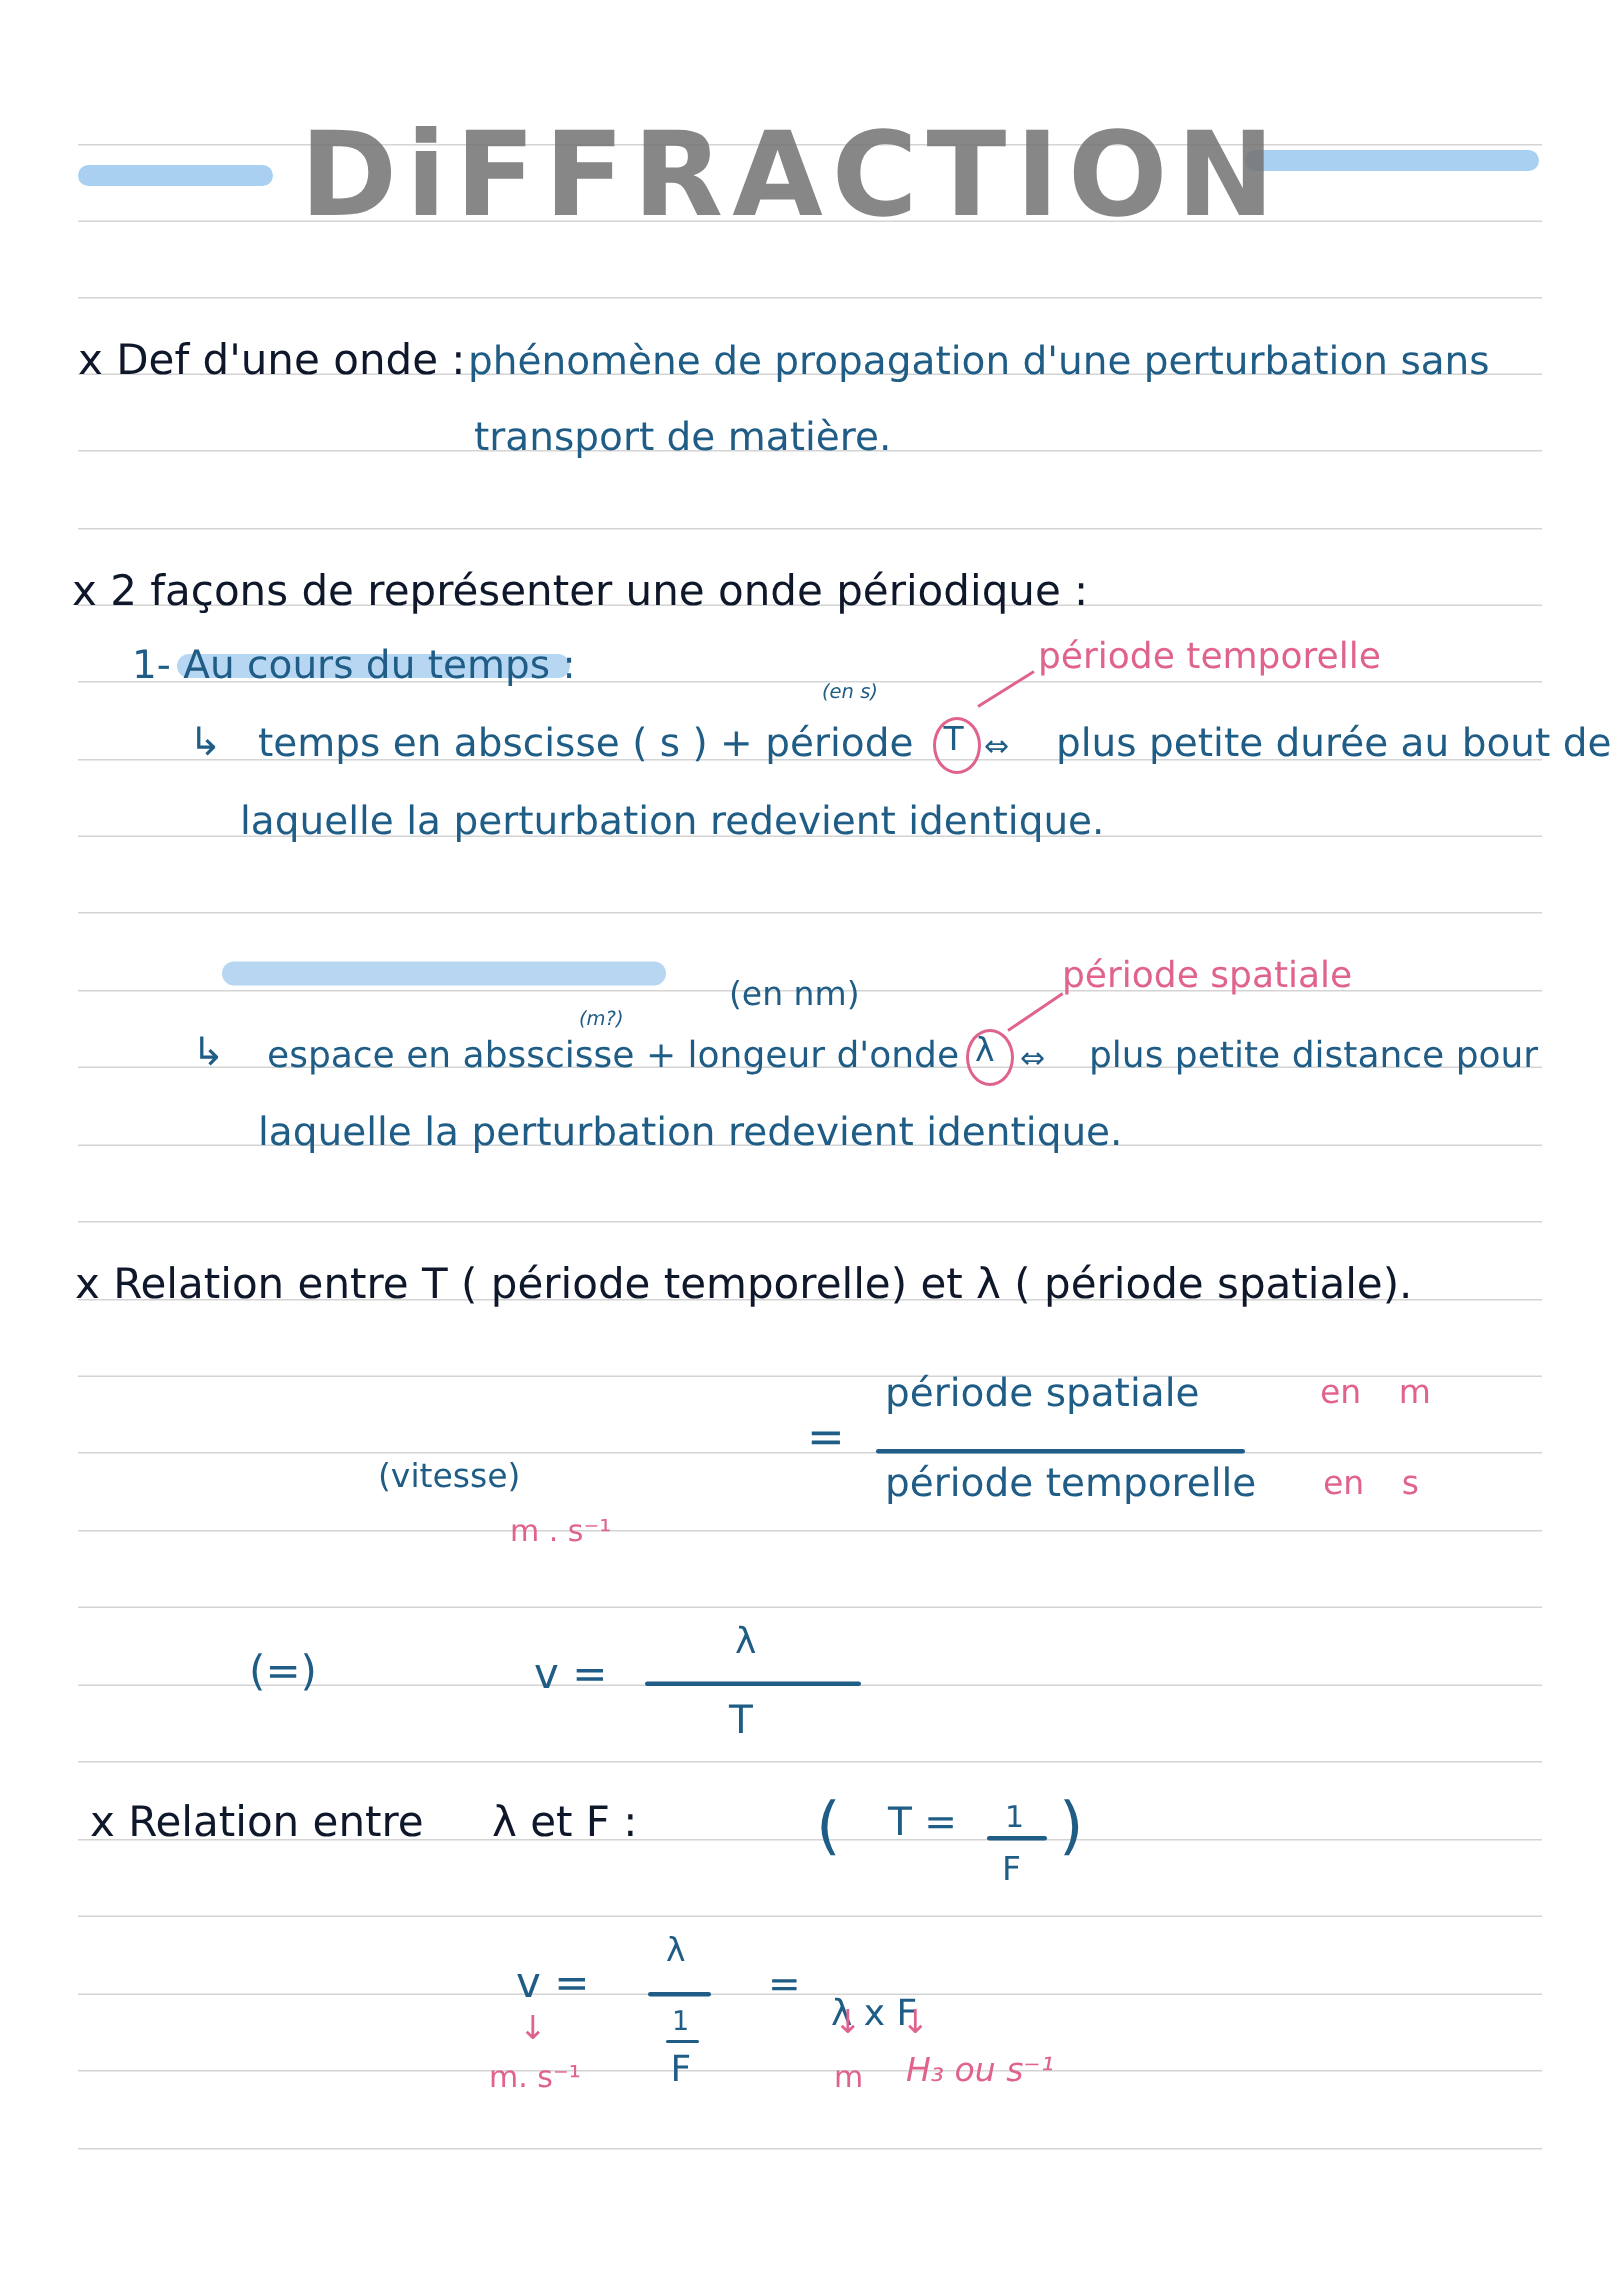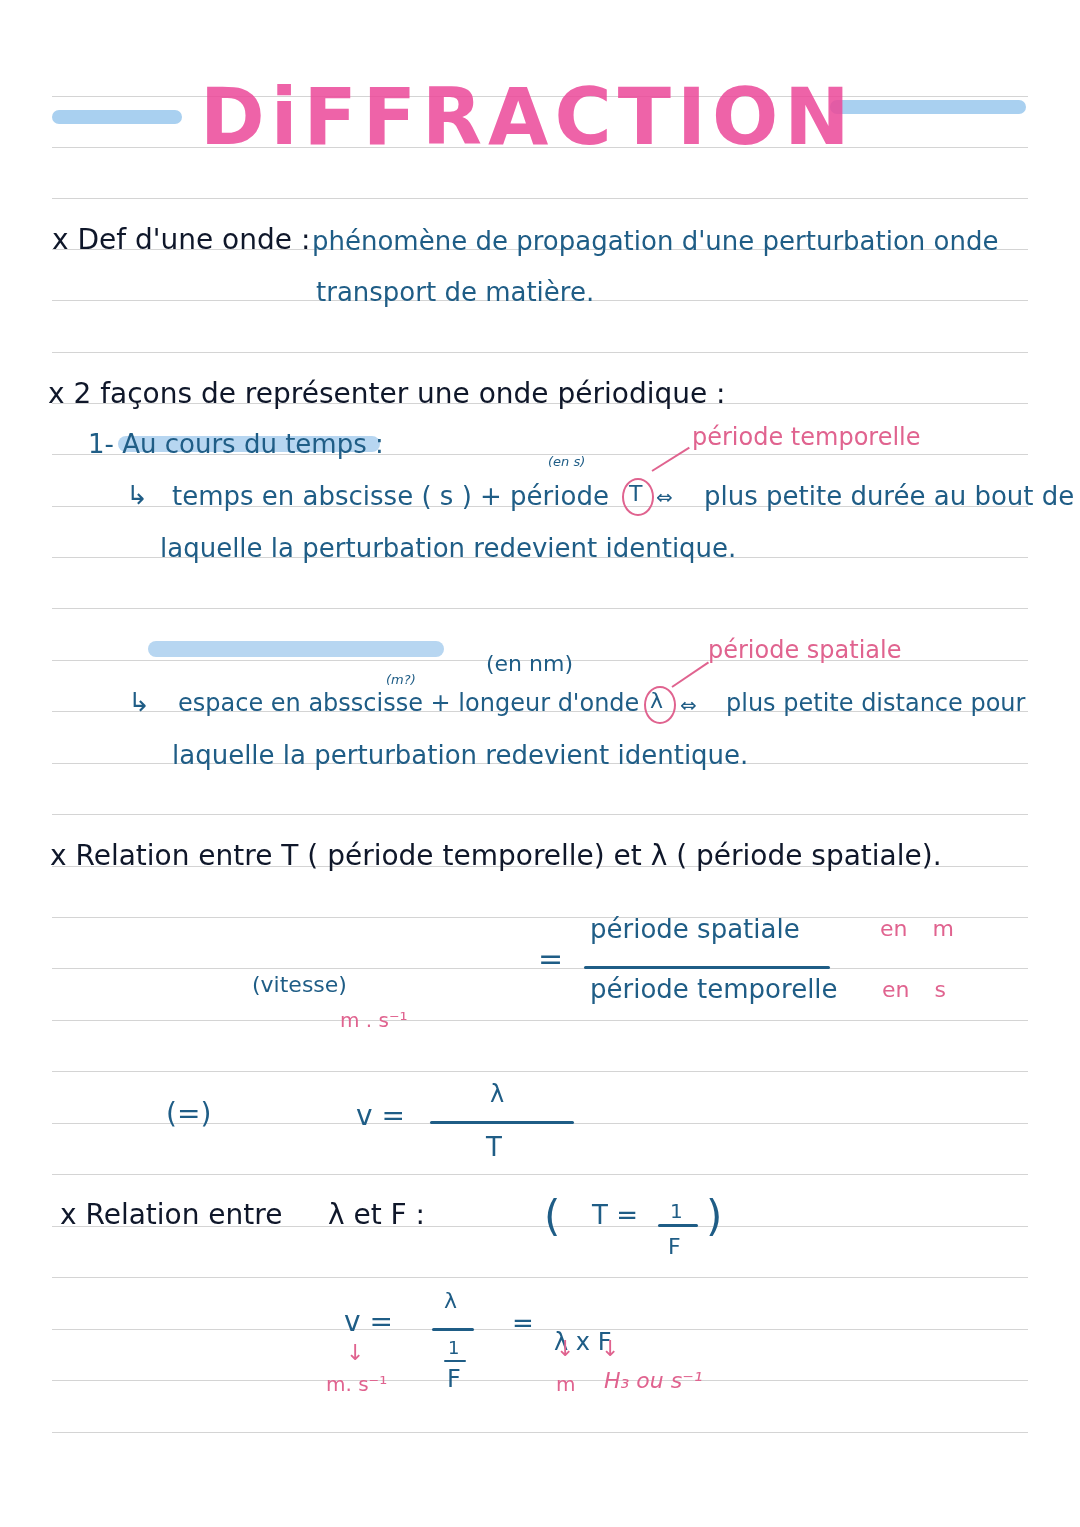--- a/index.html
+++ b/index.html
@@ -28,21 +28,21 @@
     .pink { color: #e0638f; }
 
     
     .title {
       position: absolute;
       left: 200px; top: 78px;
       font-family: "DejaVu Sans", sans-serif;
       font-weight: bold;
       font-size: 78px;
       letter-spacing: 6px;
-      color: #ec4899;
+      color: #737373;
       opacity: 0.85;
       line-height: 1;
     }
     .title-bar {
       position: absolute;
       height: 14px;
       border-radius: 7px;
       background: #a9d0f0;
     }
 
@@ -116,21 +116,21 @@
   <div class="rule" style="top:1432px"></div>
 
   <div class="title-bar" style="left:52px; top:110px; width:130px;"></div>
   <div class="title-bar" style="left:830px; top:100px; width:196px;"></div>
   <div class="title">DiFFRACTION</div>
 
   <div class="t black h-black" style="left:52px; top:226px;">
     <span>x</span>
     <span>Def d'une onde :</span>
   </div>
-  <div class="t blue h-blue" style="left:312px; top:228px;">phénomène de propagation d'une perturbation onde</div>
+  <div class="t blue h-blue" style="left:312px; top:228px;">phénomène de propagation d'une perturbation sans</div>
   <div class="t blue h-blue" style="left:316px; top:279px;">transport de matière.</div>
 
   <div class="t black h-black" style="left:48px; top:380px;">x 2 façons de représenter une onde périodique :</div>
 
   <div class="hl" style="left:118px; top:436px; width:262px;"></div>
   <div class="t blue h-blue" style="left:88px; top:431px;">
     <span>1-</span>
     <span>Au cours du temps</span>
     <span>:</span>
   </div>

